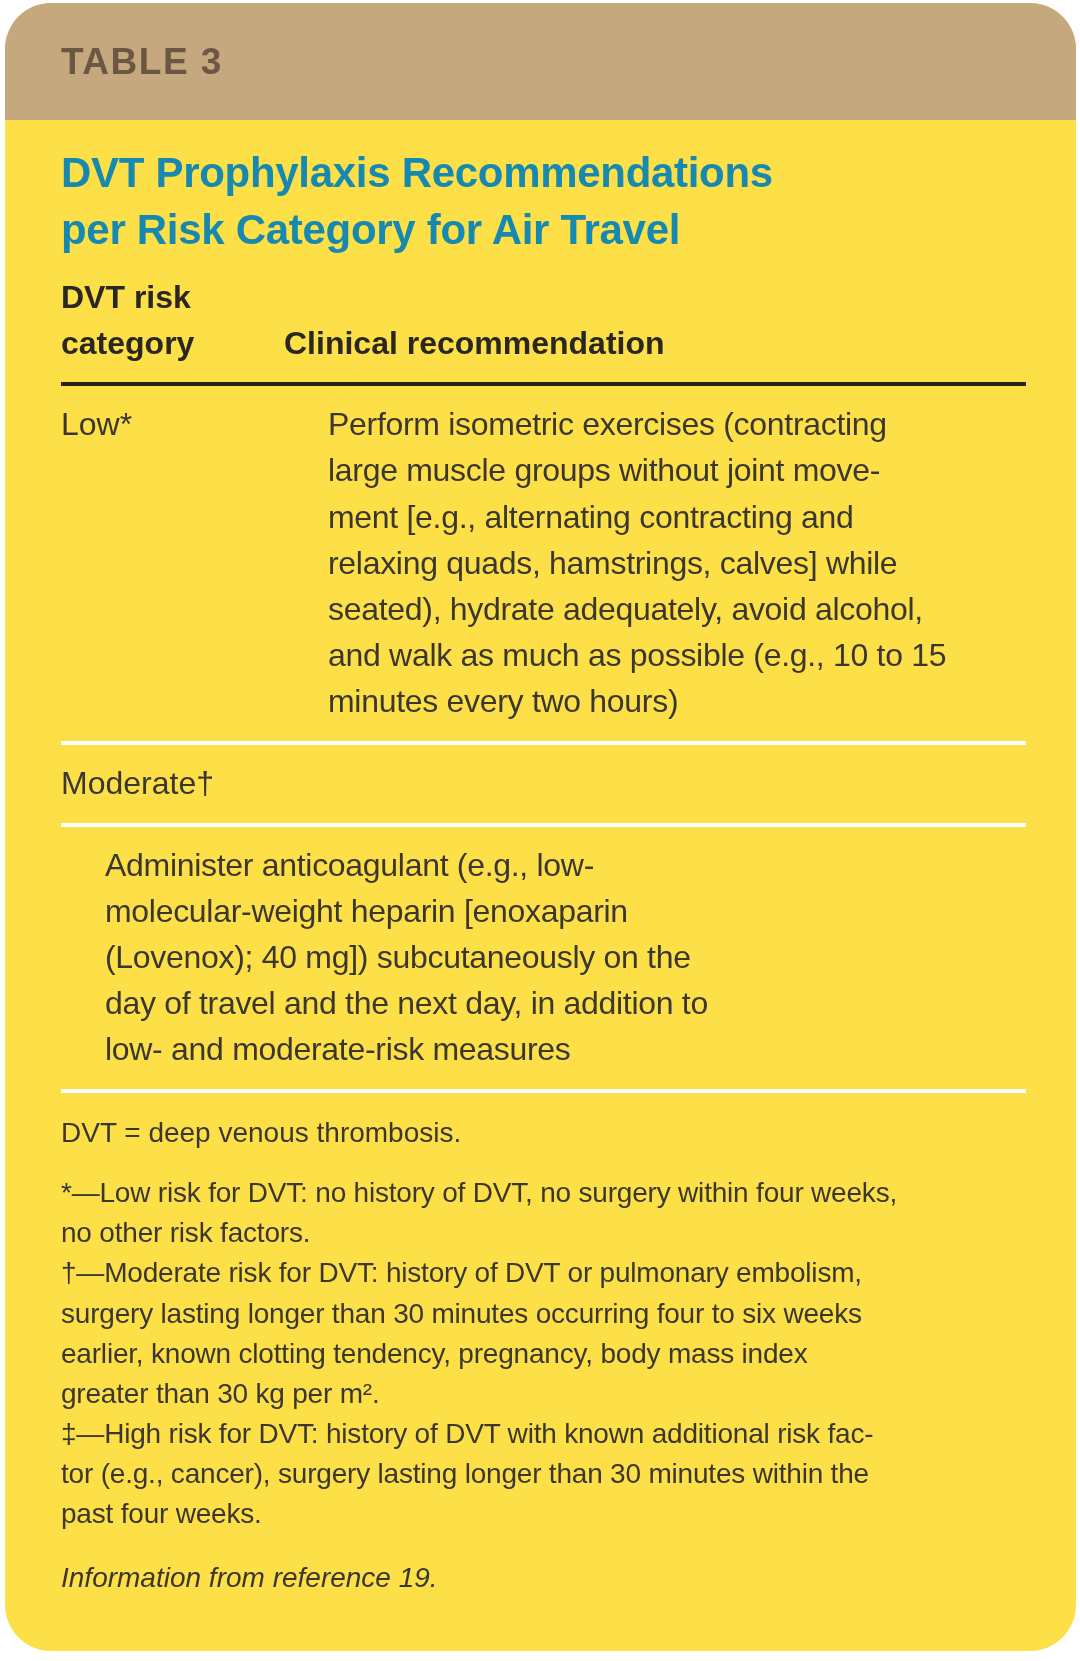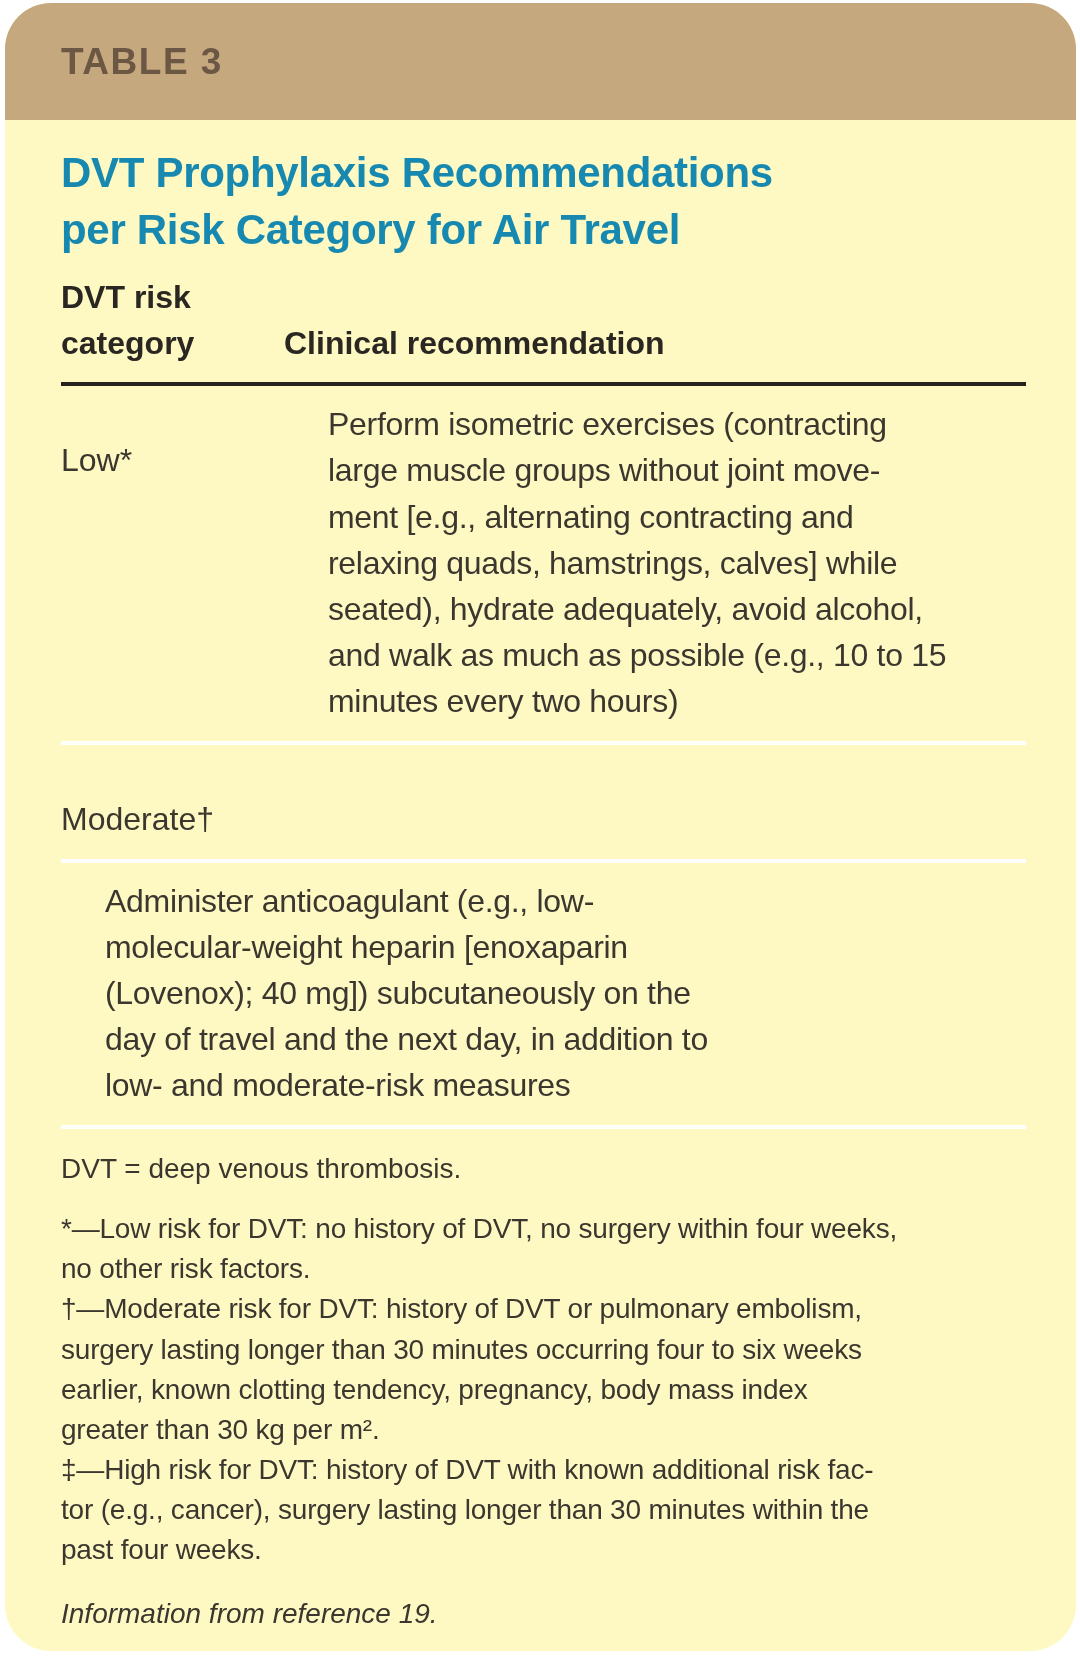--- a/index.html
+++ b/index.html
@@ -14,21 +14,21 @@
     background: #ffffff;
     position: relative;
     overflow: hidden;
   }
   .card {
     position: absolute;
     left: 5px;
     top: 3px;
     width: 1071px;
     height: 1648px;
-    background: #fef9c3;
+    background: #fde047;
     border-radius: 46px;
     overflow: hidden;
     box-sizing: border-box;
   }
   .band {
     height: 117px;
     background: #c5a87d;
     display: flex;
     align-items: center;
     padding-left: 56px;
@@ -71,21 +71,20 @@
   .row {
     display: grid;
     grid-template-columns: 223px 1fr;
     border-bottom: 4px solid #ffffff;
     padding: 15px 0 17px 0;
     color: #3b372f;
   }
   .cell-cat {
     font-size: 32px;
     line-height: 1.44;
-    margin-top: 36px;
   }
   .cell-rec {
     font-size: 32px;
     line-height: 1.44;
     white-space: pre;
     letter-spacing: -0.3px;
     margin-left: 44px;
   }
   .footnotes {
     padding-top: 20px;

